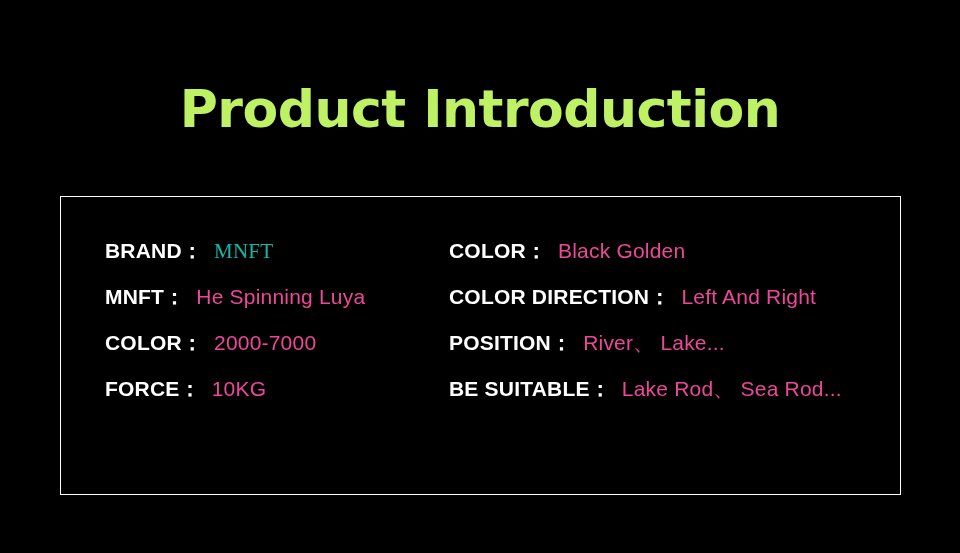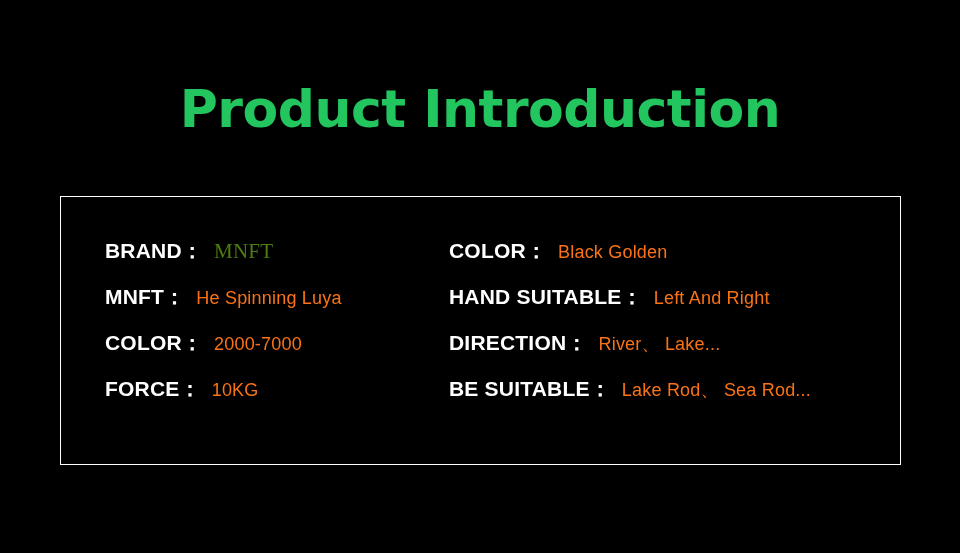--- a/index.html
+++ b/index.html
@@ -21,36 +21,36 @@
     background: #000000;
   }
 
   
   .title {
     position: absolute;
     left: 0;
     top: 78px;
     width: 960px;
     text-align: center;
-    color: #22c55e;
+    color: #bef264;
     font-family: "DejaVu Sans", sans-serif;
     font-size: 52px;
     font-weight: bold;
     letter-spacing: -0.5px;
     line-height: 62px;
     white-space: nowrap;
   }
 
   
   .spec-frame {
     position: absolute;
     left: 60px;
     top: 196px;
     width: 841px;
-    height: 269px;
+    height: 299px;
     border: 1px solid #ffffff;
     box-sizing: border-box;
   }
 
   .spec-columns {
     position: absolute;
     left: 0;
     top: 0;
     width: 841px;
     height: 269px;
@@ -72,32 +72,32 @@
 
   .spec-label {
     color: #ffffff;
     font-family: "Liberation Sans", sans-serif;
     font-size: 21px;
     font-weight: bold;
     letter-spacing: 0.2px;
   }
 
   .spec-value {
-    color: #f97316;
+    color: #ec4899;
     font-family: "Liberation Sans", sans-serif;
-    font-size: 18px;
+    font-size: 21px;
     font-weight: normal;
     margin-left: 11px;
     letter-spacing: 0.2px;
   }
 
   
   .spec-value.serif {
     font-family: "Liberation Serif", serif;
-    color: #4d7c0f;
+    color: #14b8a6;
     font-size: 21px;
   }
 </style>
 </head>
 <body>
 
 <div class="banner">
 
   <div class="title">Product Introduction</div>
 
@@ -129,26 +129,26 @@
       </div>
 
       <div class="spec-col right">
 
         <div class="spec-row">
           <span class="spec-label">COLOR：</span>
           <span class="spec-value">Black Golden</span>
         </div>
 
         <div class="spec-row">
-          <span class="spec-label">HAND SUITABLE：</span>
+          <span class="spec-label">COLOR DIRECTION：</span>
           <span class="spec-value">Left And Right</span>
         </div>
 
         <div class="spec-row">
-          <span class="spec-label">DIRECTION：</span>
+          <span class="spec-label">POSITION：</span>
           <span class="spec-value">River、 Lake...</span>
         </div>
 
         <div class="spec-row">
           <span class="spec-label">BE SUITABLE：</span>
           <span class="spec-value">Lake Rod、 Sea Rod...</span>
         </div>
 
       </div>
 

